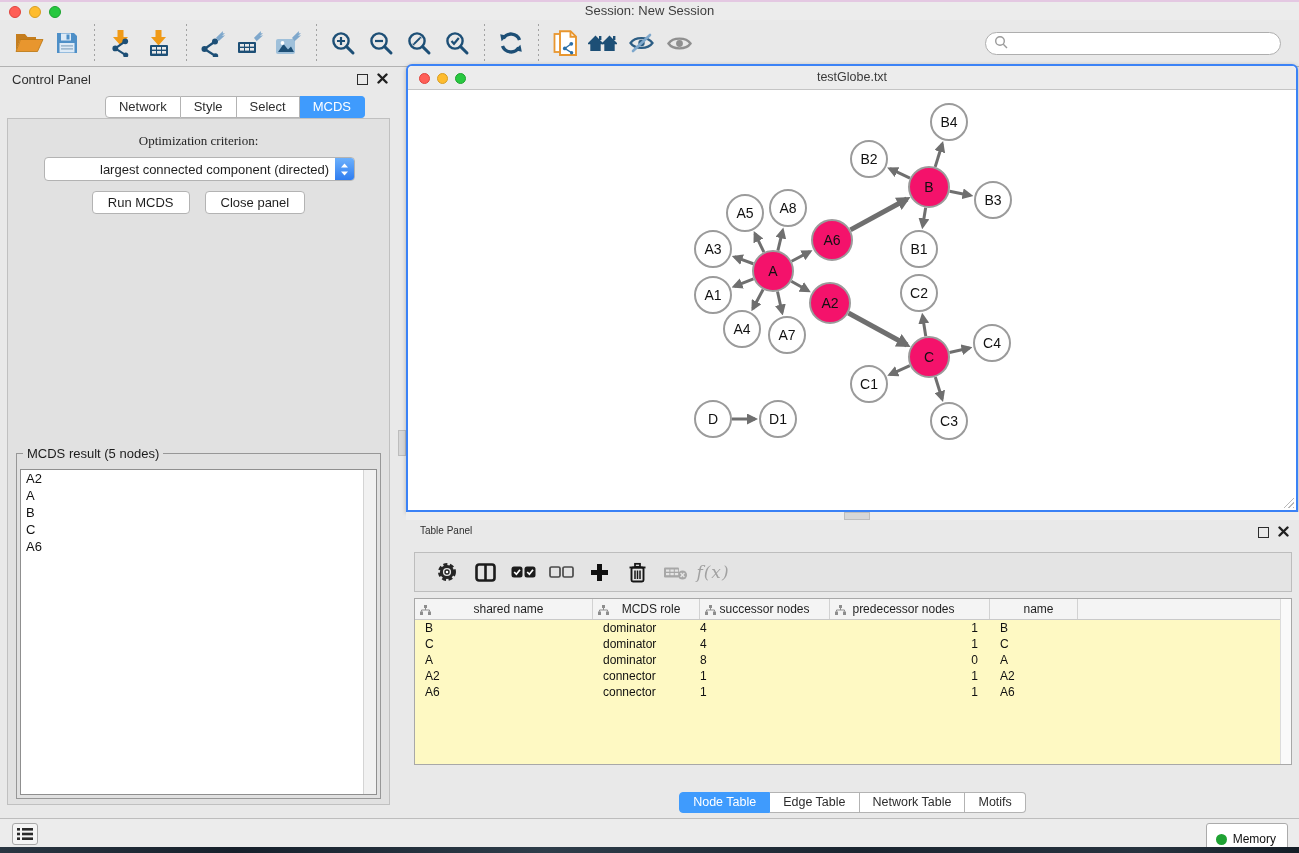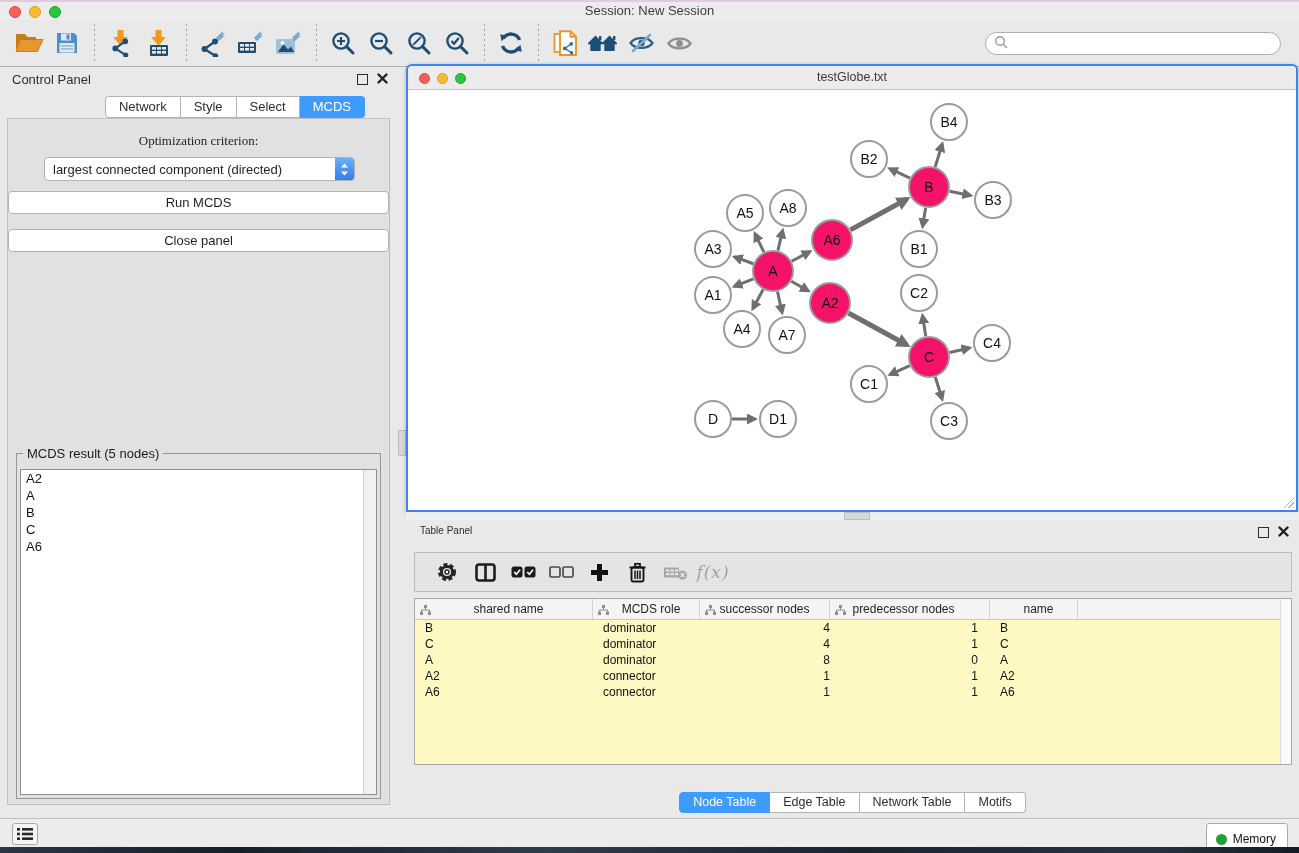--- a/index.html
+++ b/index.html
@@ -31,24 +31,24 @@
   .panel-ctrls { position:absolute; right:10px; top:5px; display:flex; gap:9px; align-items:center; }
   .float-icon { width:11px; height:11px; border:1.6px solid #2c2c2c; display:inline-block; }
   .tabs-row { display:flex; justify-content:center; }
   .cp-tabs { position:absolute; left:0; top:29px; width:100%;margin-left:36px; }
   .tab { height:22px; line-height:20px; padding:0 13px; background:#fff; border:1px solid #b3b3b3; border-left:none; font-size:13px; color:#2d2d2d; cursor:default; }
   .tab:first-child { border-left:1px solid #b3b3b3; border-radius:4px 0 0 4px; }
   .tab:last-child { border-radius:0 4px 4px 0; }
   .tab.active { background:#3f9bfd; border-color:#3f9bfd; color:#fff; }
   .cp-body { position:absolute; left:7px; right:8px; top:51px; bottom:13px; background:#e1e1e1; border:1px solid #c0c0c0; }
   .opt-label { position:absolute; left:0; right:0; top:14px; text-align:center; font-size:13px; color:#1f1f1f;font-family:Liberation Serif, serif; }
-  .dropdown { position:absolute; left:36px; right:34px; top:38px; height:24px; background:#fff; border:1px solid #b3b3b3; border-radius:4px; display:flex; align-items:center; }
+  .dropdown { position:absolute; left:36px; right:34px; top:38px; height:24px; background:#fff; border:1px solid #b3b3b3; border-radius:4px; display:flex; align-items:center;padding-left:47px; }
   .dd-value { flex:1; padding-left:8px; font-size:13px; color:#1f1f1f; white-space:nowrap; overflow:hidden; }
   .dd-stepper { width:19px; height:22px; margin:0; border-radius:0 3px 3px 0; background:linear-gradient(#6cb0fc,#2f7df0); display:flex; align-items:center; justify-content:center; }
-  .btn-row { position:absolute; left:0; right:0; top:72px; display:flex; justify-content:center; gap:15px;flex-direction:column; }
+  .btn-row { position:absolute; left:0; right:0; top:72px; display:flex; justify-content:center; gap:15px; }
   .push-btn { height:23px; line-height:21px; padding:0 15px; background:#fff; border:1px solid #b3b3b3; border-radius:4px; font-size:13px; color:#1f1f1f; }
   .result-box { position:absolute; left:8px; right:8px; top:334px; bottom:5px; border:1px solid #979797; }
   .result-legend { position:absolute; left:6px; top:-8px; background:#e1e1e1; padding:0 4px; font-size:13px; color:#1c1c1c; }
   .result-list { position:absolute; left:3px; right:3px; top:15px; bottom:3px; background:#fff; border:1px solid #8f8f8f; overflow:hidden; }
   .result-item { font-size:13px; color:#111; padding:1px 0 1px 5px; line-height:15px; }
   .result-scroll { position:absolute; right:0; top:0; bottom:0; width:13px; background:#f1f1f1; border-left:1px solid #d4d4d4; }
 
   
   .v-splitter { position:absolute; left:398px; top:67px; width:8px; height:751px; background:#e9e9e9; }
   .v-splitter .handle { position:absolute; left:0; width:8px; top:363px; height:26px; background:#d7d7d7; border:1px solid #bdbdbd; }
@@ -72,21 +72,21 @@
   .tp-ico.disabled { opacity:.95; }
   .fx { font-family:"DejaVu Serif",serif; font-style:italic; font-size:17px; color:#9e9e9e; letter-spacing:1px; }
   .tp-table { position:absolute; left:8px; right:7px; top:78px; height:167px; background:#fef9c3; border:1px solid #a8a8a8; font-size:12px; overflow:hidden; }
   .tp-header { display:flex; height:21px; background:#f4f4f4; border-bottom:1px solid #c9c9c9; }
   .tp-col { position:relative; display:flex; align-items:center; justify-content:center; border-right:1px solid #d2d2d2; color:#1f1f1f; }
   .tp-col .tree { position:absolute; left:5px; top:5px; }
   .tp-row { display:flex; height:16px; align-items:center; color:#111; }
   .tp-cell { overflow:hidden; white-space:nowrap; }
   .c0 { width:178px; padding-left:10px; }
   .c1 { width:107px; padding-left:10px; }
-  .c2 { width:130px; text-align:right; }
+  .c2 { width:130px; text-align:left; }
   .c3 { width:160px; text-align:right; padding-right:12px; }
   .c4 { width:88px; padding-left:10px; }
   .tp-scroll { position:absolute; right:0; top:0; bottom:0; width:11px; background:#fafafa; border-left:1px solid #dcdcdc; }
   .tp-tabs { position:absolute; left:0; right:0; top:272px; display:flex; justify-content:center; }
   .tp-tabs .tab { font-size:12.5px; height:21px; line-height:19px; }
 
   
   .statusbar { position:absolute; left:0; top:818px; width:100%; height:29px; background:#ececec; border-top:1px solid #bdbdbd; }
   .list-btn { position:absolute; left:12px; top:4px; width:26px; height:22px; background:#f5f5f5; border:1px solid #a9a9a9; border-radius:3px; display:flex; align-items:center; justify-content:center; }
   .memory-btn { position:absolute; right:11px; top:4px; height:32px; padding:0 11px 0 9px; background:#fff; border:1px solid #ababab; border-radius:3px; display:flex; align-items:center; gap:6px; font-size:12px; color:#111;text-align:right; }

